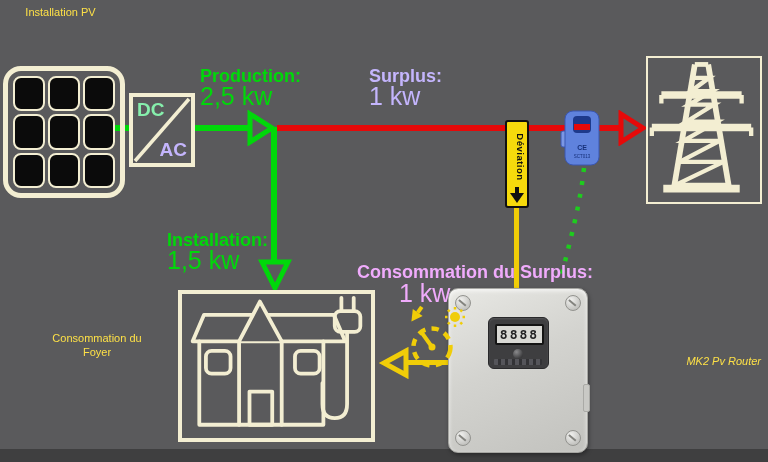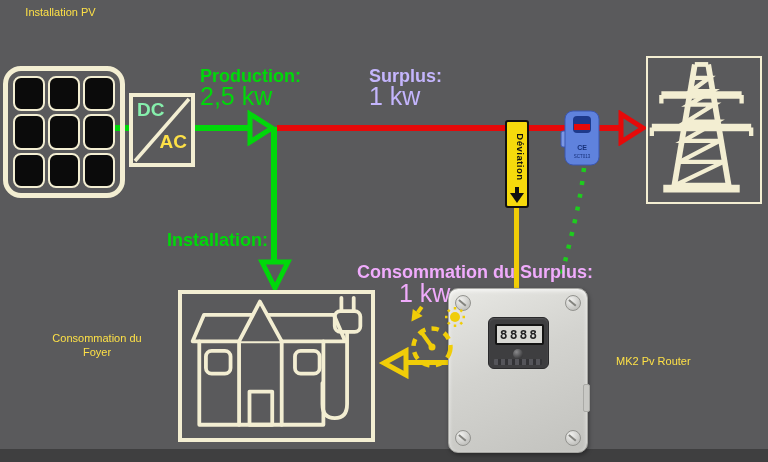--- a/index.html
+++ b/index.html
@@ -31,21 +31,21 @@
     gap:3px;padding:5px;z-index:2;
   }
   .pv-cell{background:#0b0b0b;border:2.5px solid #f3eed2;border-radius:8px;}
 
   
   .inverter{
     left:129px;top:93px;width:58px;height:66px;
     border:4px solid #f3eed2;z-index:2;background:#5a5a5c;
   }
   .inverter .dc{position:absolute;left:4px;top:2px;color:#86efac;font-size:19px;font-weight:700;}
-  .inverter .ac{position:absolute;right:4px;bottom:10px;color:#fde047;font-size:19px;font-weight:700;}
+  .inverter .ac{position:absolute;right:4px;bottom:2px;color:#c4b5fd;font-size:19px;font-weight:700;}
 
   
   .pylon-box{left:646px;top:56px;width:112px;height:144px;border:2.5px solid #f3eed2;z-index:2;}
   .house-box{left:178px;top:290px;width:189px;height:144px;border:4px solid #f3eed2;z-index:2;}
 
   
   .deviation-tag{
     left:505px;top:120px;width:20px;height:84px;
     background:#f6da0c;border:2px solid #101010;border-radius:3px;z-index:5;
   }
@@ -135,20 +135,21 @@
   <svg class="abs" style="left:246px;top:110px;z-index:2;" width="32" height="36">
     <polygon points="4,4 26,18 4,32" fill="none" stroke="#00d80a" stroke-width="5"></polygon>
   </svg>
 
   <div class="abs vline line-green" style="left:271px;top:127px;width:6px;height:136px;"></div>
   <svg class="abs" style="left:258px;top:258px;z-index:2;" width="34" height="34">
     <polygon points="4,4 30,4 17,30" fill="none" stroke="#00d80a" stroke-width="5"></polygon>
   </svg>
 
   <div class="abs flow-label green" style="left:167px;top:230px;">Installation:</div>
+  <div class="abs flow-value green" style="left:167px;top:246px;">1,5 kw</div>
 
   <div class="abs flow-label red" style="left:369px;top:66px;">Surplus:</div>
   <div class="abs flow-value red" style="left:369px;top:82px;">1 kw</div>
 
   <div class="abs hline line-red" style="left:277px;top:125px;width:343px;height:6px;"></div>
   <svg class="abs" style="left:617px;top:110px;z-index:2;" width="32" height="36">
     <polygon points="4,4 26,18 4,32" fill="none" stroke="#e60909" stroke-width="5"></polygon>
   </svg>
 
   <div class="abs vline line-yellow" style="left:514px;top:128px;width:5px;height:161px;"></div>
@@ -242,15 +243,15 @@
     <div class="screw" style="left:6px;bottom:6px;"></div>
     <div class="screw" style="right:6px;bottom:6px;"></div>
     <div class="router-tab"></div>
     <div class="router-panel">
       <div class="router-display">8888</div>
       <div class="router-knob"></div>
       <div class="router-terminals"></div>
     </div>
   </div>
 
-  <div class="abs node-label" style="left:616px;top:355px;width:145px;text-align:left;">MK2 Pv Router</div>
+  <div class="abs node-label" style="left:616px;top:355px;width:145px;text-align:right;font-style:italic;">MK2 Pv Router</div>
 
 </div>
 
 </body></html>

